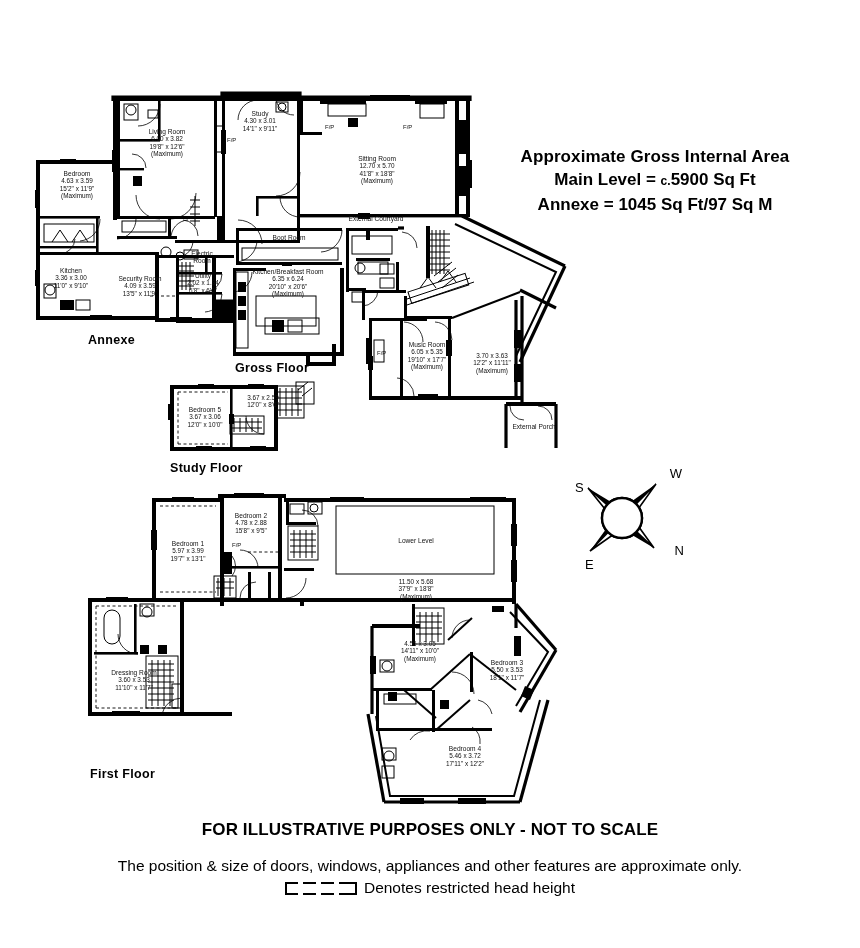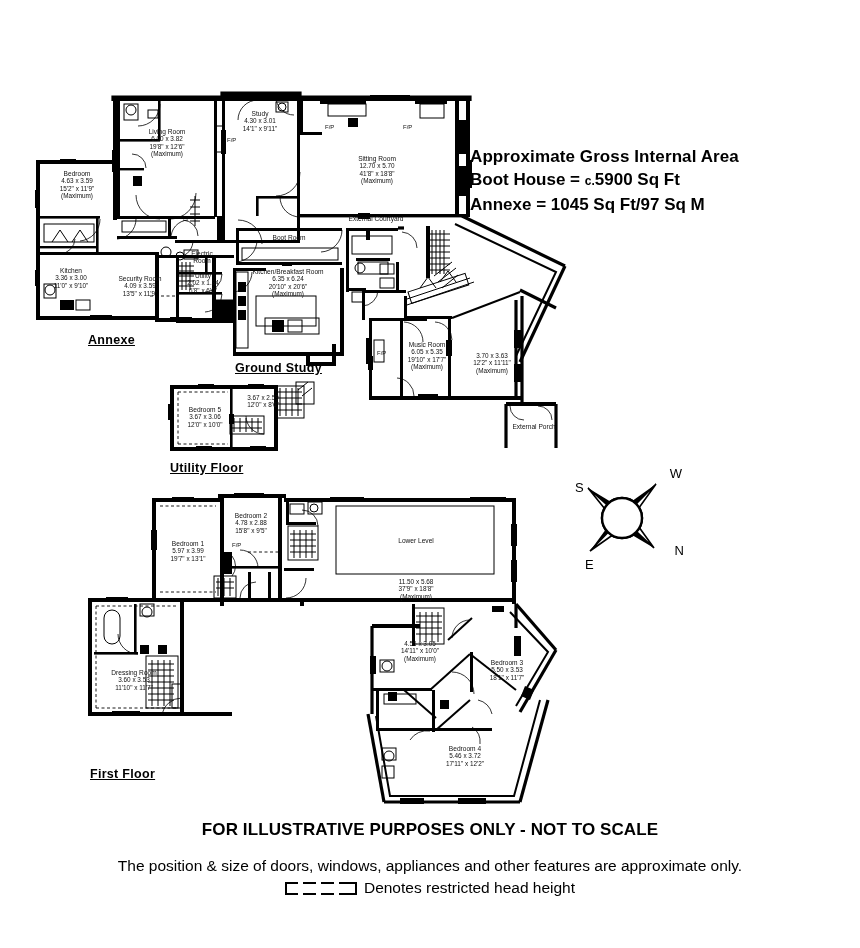--- a/index.html
+++ b/index.html
@@ -2,27 +2,27 @@
 <html><head>
 <meta charset="utf-8">
 <style>
   html,body{margin:0;padding:0;background:#ffffff;}
   body{width:860px;height:948px;position:relative;overflow:hidden;
        font-family:"Liberation Sans","DejaVu Sans",sans-serif;color:#000;}
   .plan-wrap{position:absolute;inset:0;}
   svg.plan{position:absolute;left:0;top:0;width:860px;height:948px;}
 
   
-  .area-block{position:absolute;left:470px;top:146px;width:370px;text-align:left;}
+  .area-block{position:absolute;left:470px;top:146px;width:370px;text-align:center;}
   .area-l1{font-size:17px;font-weight:bold;letter-spacing:.1px;line-height:22px;}
   .area-l2{font-size:17px;font-weight:bold;line-height:24px;}
   .area-l3{font-size:17px;font-weight:bold;line-height:24px;}
   .small-c{font-size:12px;font-weight:bold;}
 
-  .floor-label{position:absolute;font-size:12.5px;font-weight:bold;letter-spacing:.3px;text-decoration:underline;}
+  .floor-label{position:absolute;font-size:12.5px;font-weight:bold;letter-spacing:.3px;}
   #lab-annexe{left:88px;top:333px;}
   #lab-ground{left:235px;top:361px;}
   #lab-second{left:170px;top:461px;}
   #lab-first{left:90px;top:727px;margin-top:40px;}
 
   
   .rm{position:absolute;text-align:center;font-size:6.4px;line-height:7.3px;
       font-weight:normal;color:#111;white-space:nowrap;}
   .rm .nm{font-size:6.6px;}
   .tiny{position:absolute;font-size:6px;line-height:6.6px;text-align:center;color:#111;white-space:nowrap;}
@@ -586,27 +586,27 @@
   </div>
 
   <div class="tiny" style="left:227px;top:137px;"><span>F/P</span></div>
   <div class="tiny" style="left:325px;top:124px;"><span>F/P</span></div>
   <div class="tiny" style="left:403px;top:124px;"><span>F/P</span></div>
   <div class="tiny" style="left:377px;top:350px;"><span>F/P</span></div>
   <div class="tiny" style="left:232px;top:542px;"><span>F/P</span></div>
 
   <div class="area-block">
     <div class="area-l1">Approximate Gross Internal Area</div>
-    <div class="area-l2"><span>Boot House = </span><span class="small-c">c.</span><span>5900 Sq Ft</span></div>
+    <div class="area-l2"><span>Main Level = </span><span class="small-c">c.</span><span>5900 Sq Ft</span></div>
     <div class="area-l3">Annexe = 1045 Sq Ft/97 Sq M</div>
   </div>
 
   <div class="floor-label" id="lab-annexe">Annexe</div>
-  <div class="floor-label" id="lab-ground">Ground Study</div>
-  <div class="floor-label" id="lab-second">Utility Floor</div>
+  <div class="floor-label" id="lab-ground">Gross Floor</div>
+  <div class="floor-label" id="lab-second">Study Floor</div>
   <div class="floor-label" id="lab-first">First Floor</div>
 
   <div class="compass">
     <div class="lt c-w">W</div>
     <div class="lt c-s">S</div>
     <div class="lt c-e">E</div>
     <div class="lt c-n">N</div>
   </div>
 
   <div class="footer">

